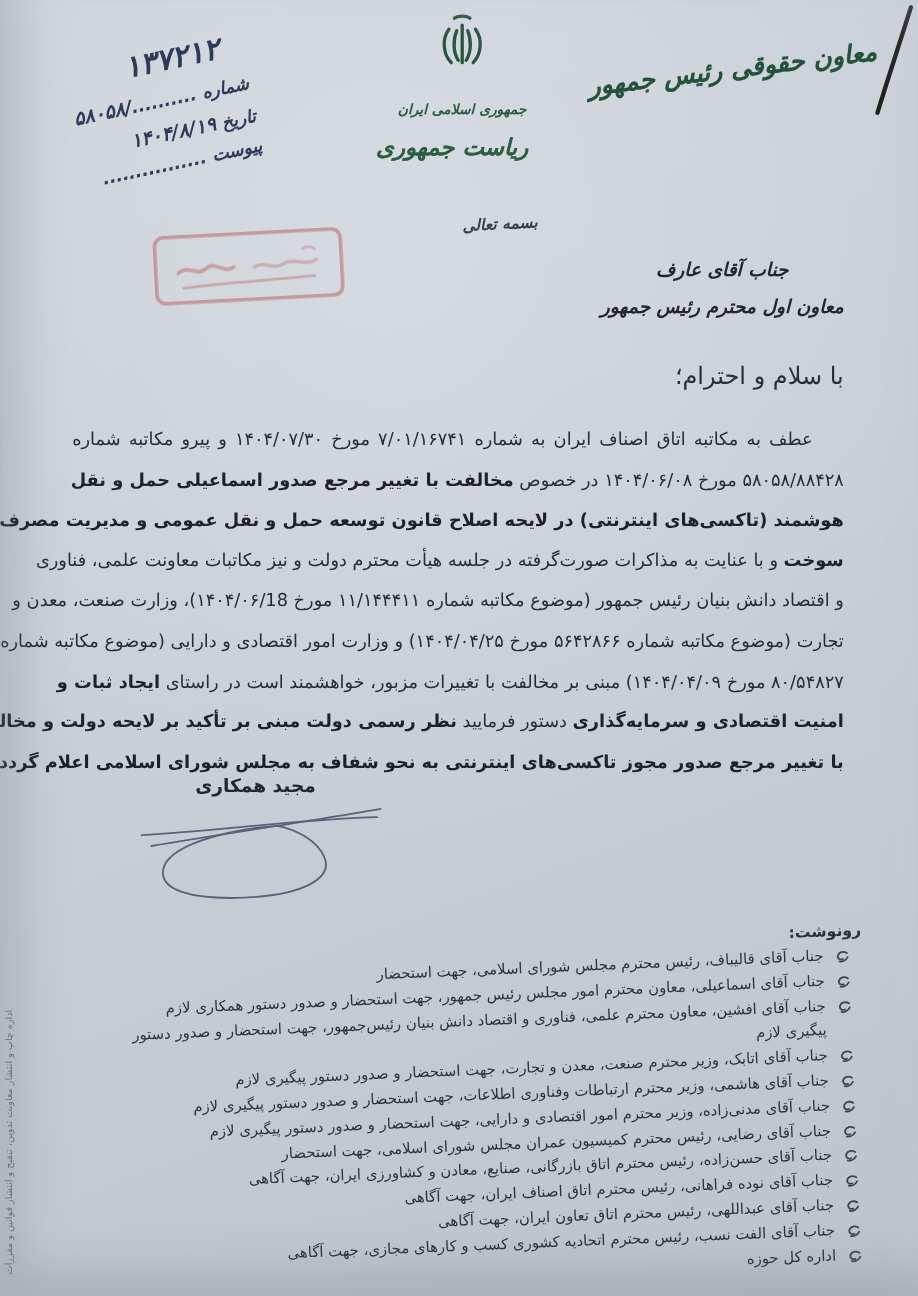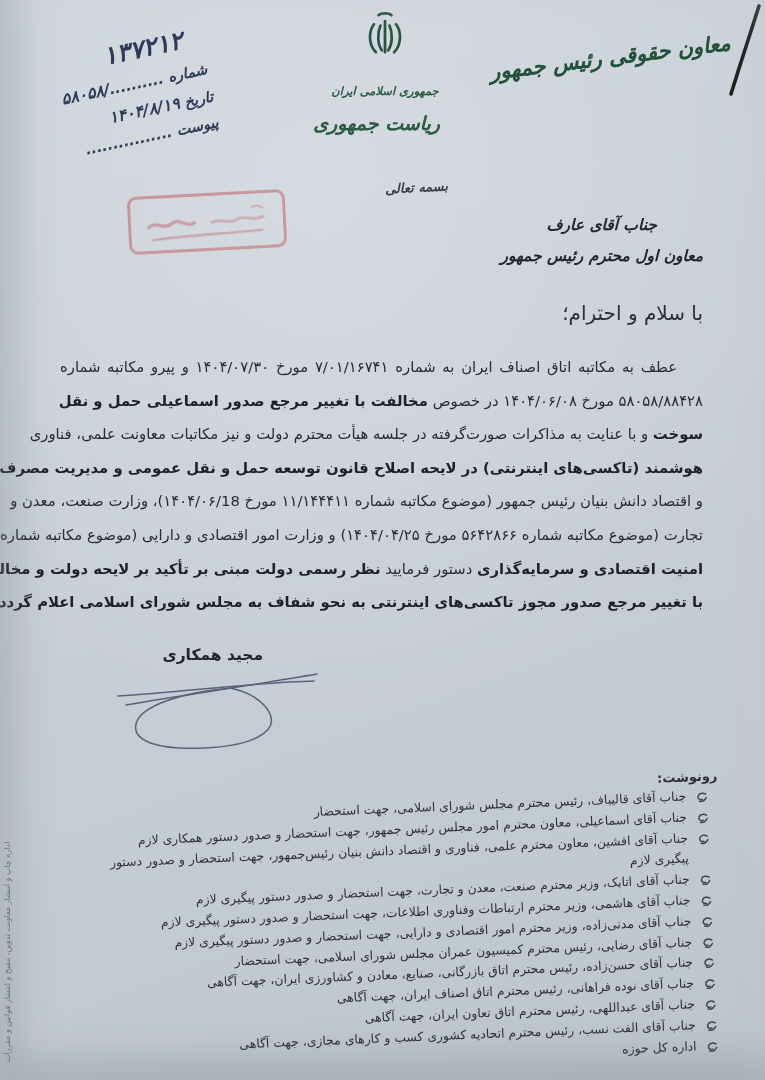--- a/index.html
+++ b/index.html
@@ -126,24 +126,25 @@
   <div id="recipient">
     <div>جناب آقای عارف</div>
     <div>معاون اول محترم رئیس جمهور</div>
   </div>
 
   <div id="salutation">با سلام و احترام؛</div>
 
   <div id="body-para">
       <div class="body-line indent"><span>عطف به مکاتبه اتاق اصناف ایران به شماره ۷/۰۱/۱۶۷۴۱ مورخ ۱۴۰۴/۰۷/۳۰ و پیرو مکاتبه شماره</span></div>
       <div class="body-line"><span>۵۸۰۵۸/۸۸۴۲۸ مورخ ۱۴۰۴/۰۶/۰۸ در خصوص </span><b>مخالفت با تغییر مرجع صدور اسماعیلی حمل و نقل</b></div>
+      <div class="body-line"><b>هوشمند (تاکسی‌های اینترنتی) در لایحه اصلاح قانون توسعه حمل و نقل عمومی و مدیریت مصرف</b></div>
       <div class="body-line"><b>سوخت</b><span> و با عنایت به مذاکرات صورت‌گرفته در جلسه هیأت محترم دولت و نیز مکاتبات معاونت علمی، فناوری</span></div>
-      <div class="body-line"><b>هوشمند (تاکسی‌های اینترنتی) در لایحه اصلاح قانون توسعه حمل و نقل عمومی و مدیریت مصرف</b></div>
       <div class="body-line"><span>و اقتصاد دانش بنیان رئیس جمهور (موضوع مکاتبه شماره ۱۱/۱۴۴۴۱۱ مورخ ۱۴۰۴/۰۶/18)، وزارت صنعت، معدن و</span></div>
       <div class="body-line"><span>تجارت (موضوع مکاتبه شماره ۵۶۴۲۸۶۶ مورخ ۱۴۰۴/۰۴/۲۵) و وزارت امور اقتصادی و دارایی (موضوع مکاتبه شماره</span></div>
+      <div class="body-line"><span>۸۰/۵۴۸۲۷ مورخ ۱۴۰۴/۰۴/۰۹) مبنی بر مخالفت با تغییرات مزبور، خواهشمند است در راستای </span><b>ایجاد ثبات و</b></div>
       <div class="body-line"><b>امنیت اقتصادی و سرمایه‌گذاری</b><span> دستور فرمایید </span><b>نظر رسمی دولت مبنی بر تأکید بر لایحه دولت و مخالفت</b></div>
       <div class="body-line"><b>با تغییر مرجع صدور مجوز تاکسی‌های اینترنتی به نحو شفاف به مجلس شورای اسلامی اعلام گردد.</b></div>
     </div>
 
   <div id="sig-name">مجید همکاری</div>
   <svg id="sig-scribble" viewBox="0 0 212 95">
     <g stroke="#5a6178" stroke-width="1.5" fill="none" stroke-linecap="round">
       <path d="M205 16 C160 24 80 36 14 47"></path>
       <path d="M6 38 C70 34 150 24 202 23"></path>
       <path d="M120 30 C70 34 28 48 24 66 C20 84 48 92 92 90 C140 88 166 74 158 56 C152 42 134 33 118 30"></path>

